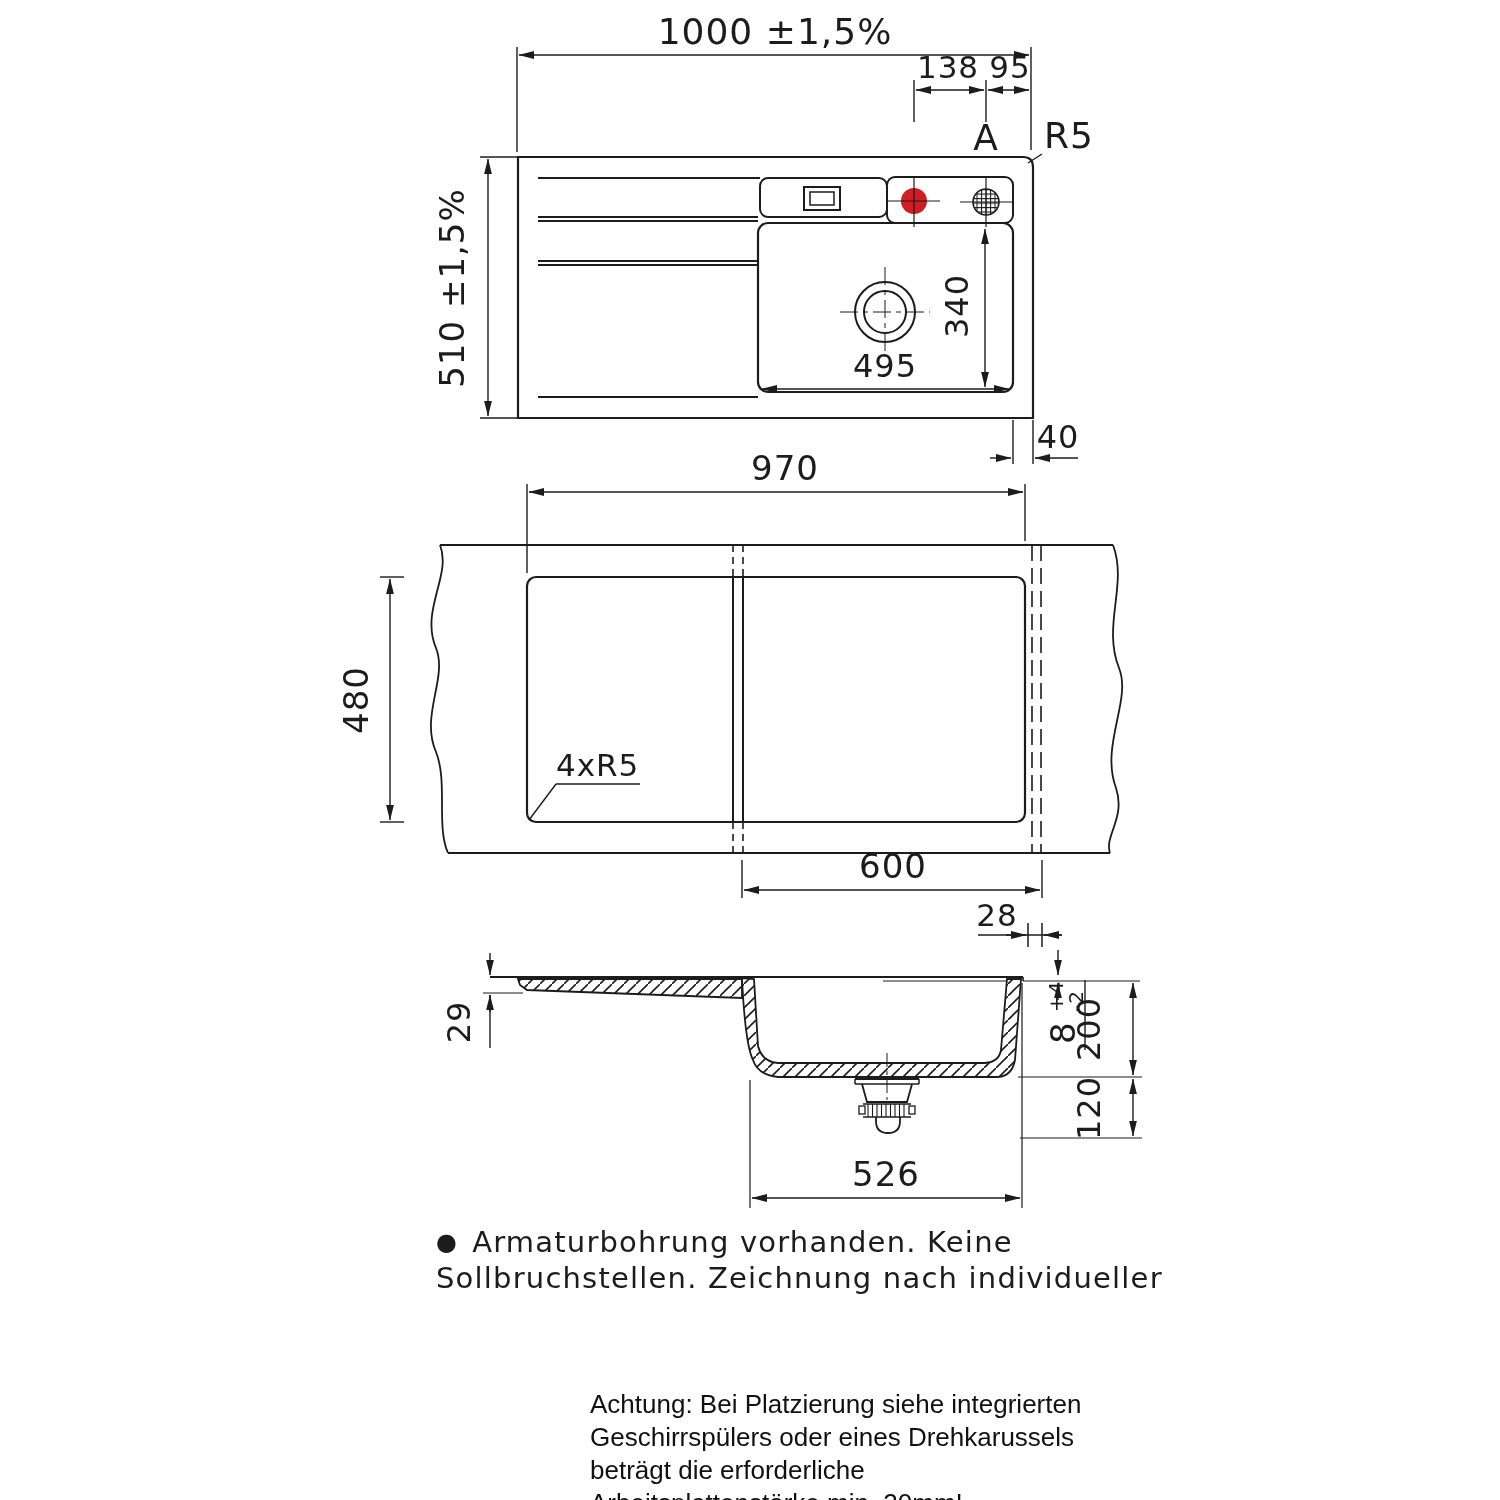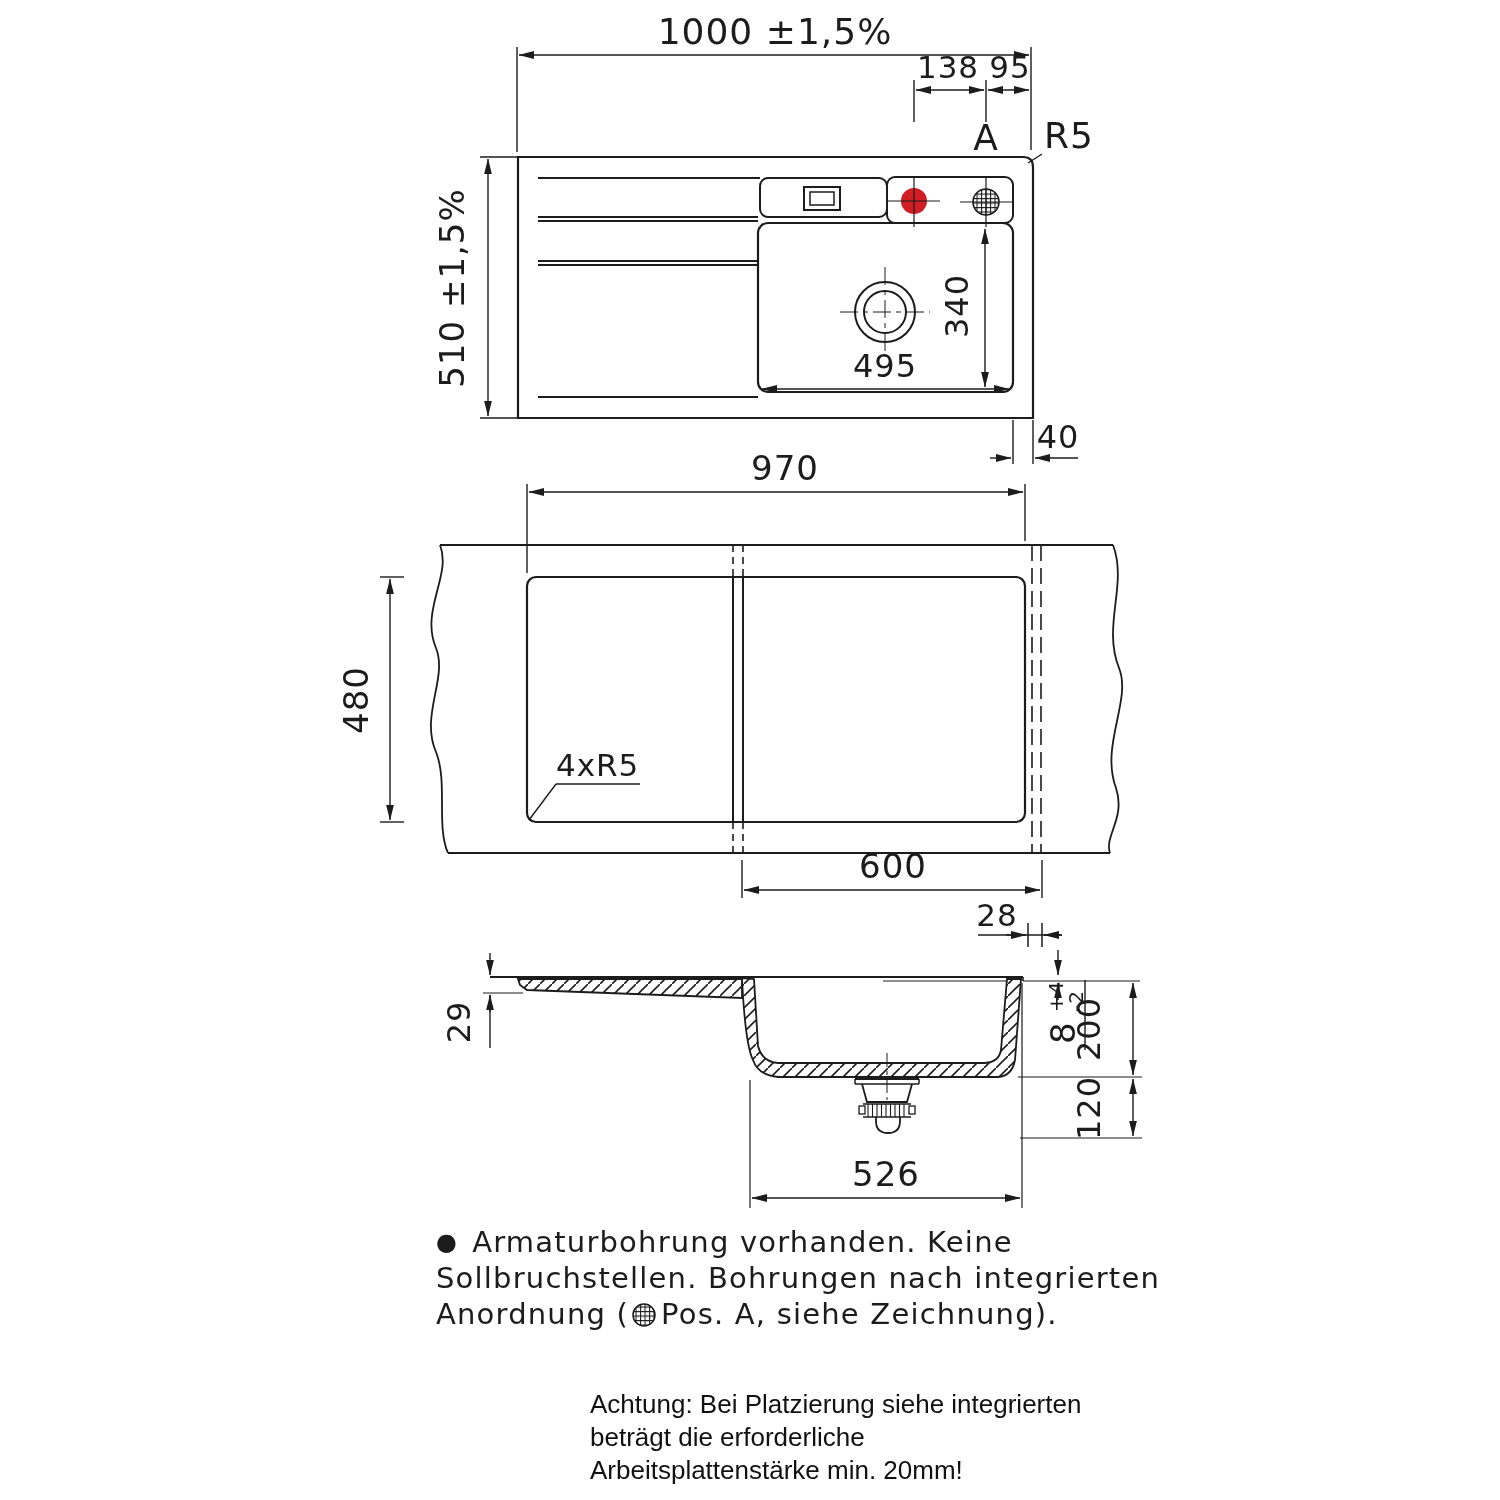--- a/index.html
+++ b/index.html
@@ -244,25 +244,23 @@
       <line x1="750" y1="1080" x2="750" y2="1208"></line>
       <line x1="1022" y1="983" x2="1022" y2="1208"></line>
       <line x1="752" y1="1198" x2="1020" y2="1198" stroke-width="1.4" marker-start="url(#arrow)" marker-end="url(#arrow)"></line>
     </g>
     <text class="dimtext" x="886" y="1186" font-size="34" text-anchor="middle" stroke="none">526</text>
   </g>
 </svg>
 
 <div class="note-block">
   <div><span class="note-bullet">●</span><span>Armaturbohrung vorhanden. Keine</span></div>
-  <div>Sollbruchstellen. Bohrungen nach integrierten</div>
-  <div><span>Anordnung (</span><svg class="pos-a-inline" width="26" height="26">
-          <circle cx="13" cy="13" r="11" fill="url(#grid)" stroke="#1c1c1c" stroke-width="1.5"></circle>
-        </svg><span>Pos. A, siehe Zeichnung).</span></div>
+  <div>Sollbruchstellen. Zeichnung nach individueller</div>
 </div>
 
 <div class="warning-block">
   <div>Achtung: Bei Platzierung siehe integrierten</div>
+  <div>Geschirrspülers oder eines Drehkarussels</div>
   <div>beträgt die erforderliche</div>
   <div>Arbeitsplattenstärke min. 20mm!</div>
 </div>
 
 </div>
 
 </body></html>

